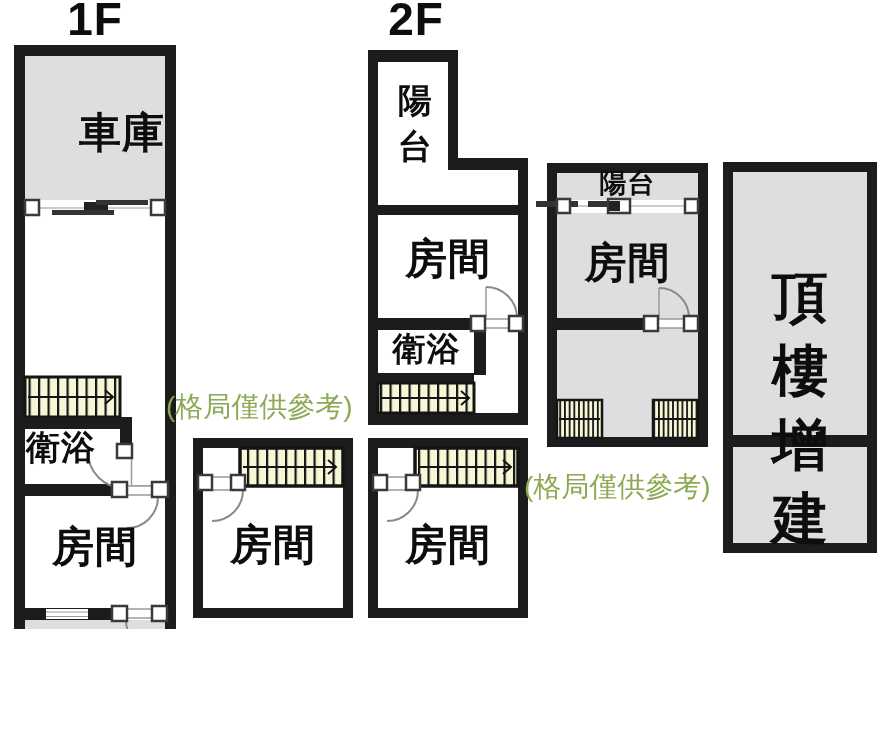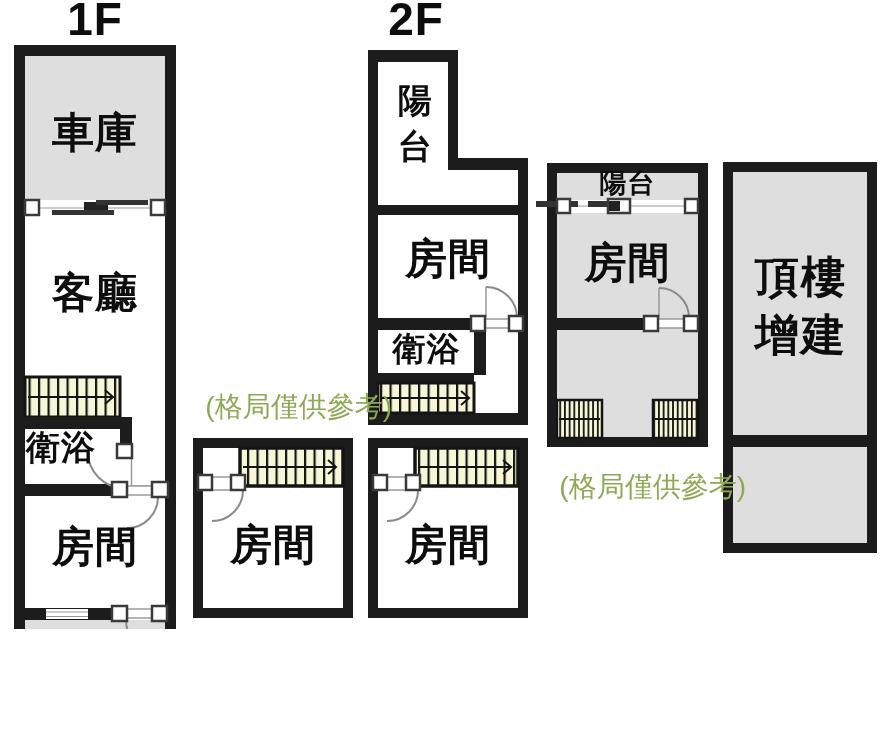--- a/index.html
+++ b/index.html
@@ -3,22 +3,22 @@
 <meta charset="utf-8">
 <style>
   html,body{margin:0;padding:0;background:#fff;}
   .plan{position:relative;width:889px;height:629px;background:#ffffff;overflow:hidden;
         font-family:"Liberation Sans",sans-serif;}
   .plan svg{position:absolute;left:0;top:0;}
   .lbl{position:absolute;text-align:center;font-weight:bold;color:#0d0d0d;line-height:1;
        letter-spacing:1px;white-space:nowrap;}
   .lbl.multi{white-space:normal;word-break:break-all;line-height:1.32;letter-spacing:2px;}
   .lbl.vstack{white-space:normal;word-break:break-all;line-height:1.35;letter-spacing:0;}
-  .note{position:absolute;text-align:right;color:#8ca953;font-weight:normal;
-        font-size:28px;line-height:1.1;white-space:nowrap;letter-spacing:0;padding-left:18px;}
+  .note{position:absolute;text-align:left;color:#8ca953;font-weight:normal;
+        font-size:28px;line-height:1.1;white-space:nowrap;letter-spacing:0;}
 </style>
 </head>
 <body>
 
 <div class="plan">
 
 <svg width="889" height="753" viewBox="0 0 889 753">
   <defs>
     <pattern id="p-tread" width="9.5" height="10" patternUnits="userSpaceOnUse">
       <rect width="9.5" height="10" fill="#f7f7d8"></rect>
@@ -186,33 +186,32 @@
   </g>
 
   <g>
     <rect x="723" y="162" width="154" height="391" fill="#1c1c1c"></rect>
     <rect x="733" y="172" width="134" height="371" fill="#dedede"></rect>
     <rect x="733" y="435" width="134" height="12" fill="#1c1c1c"></rect>
   </g>
 </svg>
 
 <div class="lbl" style="left:45px;top:-4px;width:100px;font-size:46px;">1F</div>
-<div class="lbl" style="left:25px;top:112px;width:140px;font-size:42px;">車庫</div>
-<div class="lbl" style="left:25px;top:272px;width:140px;font-size:42px;">客廳</div>
+<div class="lbl" style="left:25px;top:112px;width:140px;font-size:42px;text-align:right;">車庫</div>
 <div class="lbl" style="left:16px;top:430px;width:90px;font-size:34px;">衛浴</div>
 <div class="lbl" style="left:25px;top:526px;width:140px;font-size:42px;">房間</div>
 <div class="lbl" style="left:25px;top:652px;width:140px;font-size:40px;font-family:Liberation Serif, serif;">廚房</div>
 <div class="note" style="left:166px;top:392px;width:208px;">(格局僅供參考)</div>
 <div class="lbl" style="left:203px;top:524px;width:140px;font-size:42px;">房間</div>
 
 <div class="lbl" style="left:366px;top:-4px;width:100px;font-size:46px;">2F</div>
 <div class="lbl vstack" style="left:396px;top:78px;width:38px;font-size:34px;">陽台</div>
 <div class="lbl" style="left:378px;top:238px;width:140px;font-size:42px;">房間</div>
 <div class="lbl" style="left:378px;top:332px;width:97px;font-size:33px;">衛浴</div>
 <div class="lbl" style="left:378px;top:524px;width:140px;font-size:42px;">房間</div>
 
 <div class="lbl" style="left:557px;top:170px;width:141px;font-size:27px;">陽台</div>
 <div class="lbl" style="left:557px;top:242px;width:141px;font-size:42px;">房間</div>
 <div class="note" style="left:524px;top:472px;width:204px;">(格局僅供參考)</div>
 
-<div class="lbl multi" style="left:744px;top:248px;width:114px;font-size:44px;">頂樓增建</div>
+<div class="lbl multi" style="left:744px;top:260px;width:114px;font-size:56px;">頂樓增建</div>
 
 </div>
 
 </body></html>

